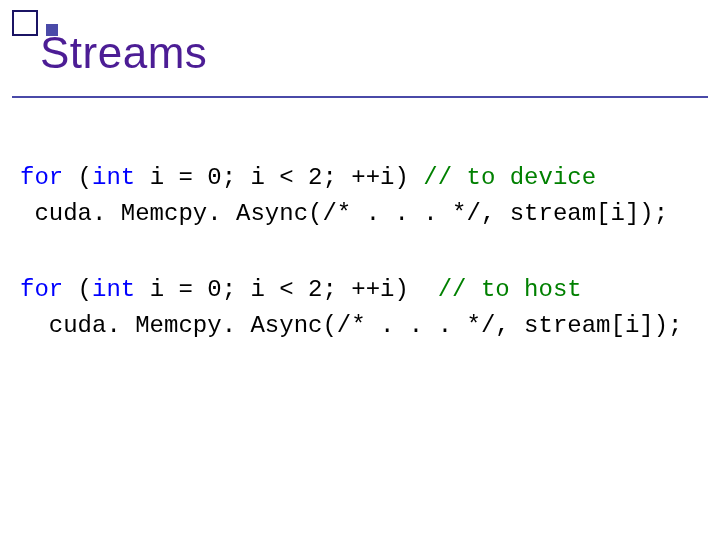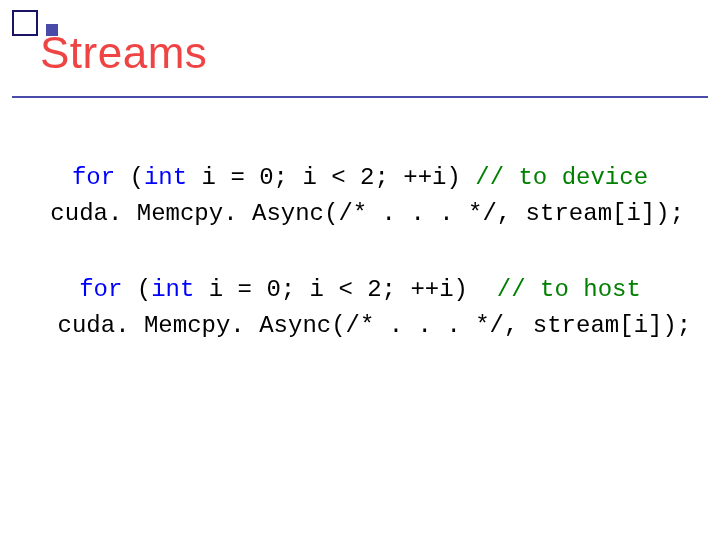--- a/index.html
+++ b/index.html
@@ -36,42 +36,41 @@
     width: 12px;
     height: 12px;
     background: #4a4aa8;
   }
   .title {
     position: absolute;
     left: 40px;
     top: 28px;
     font-size: 44px;
     font-weight: 400;
-    color: #ef4444;
+    color: #4c1d95;
     letter-spacing: 0.5px;
   }
   .rule {
     position: absolute;
     left: 12px;
     right: 12px;
     top: 96px;
     height: 0;
     border-top: 2px solid #4a4aa8;
   }
   .body {
     position: absolute;
     left: 20px;
     top: 124px;
     right: 20px;
     font-family: "Courier New", Courier, monospace;
     font-size: 24px;
     line-height: 1.5;
     color: #000000;
     white-space: pre;
-    text-align: center;
   }
   .blue { color: #0000ff; }
   .green { color: #008000; }
   .block { margin-bottom: 40px; }
 </style>
 </head>
 <body>
 
 <div class="slide">
 

